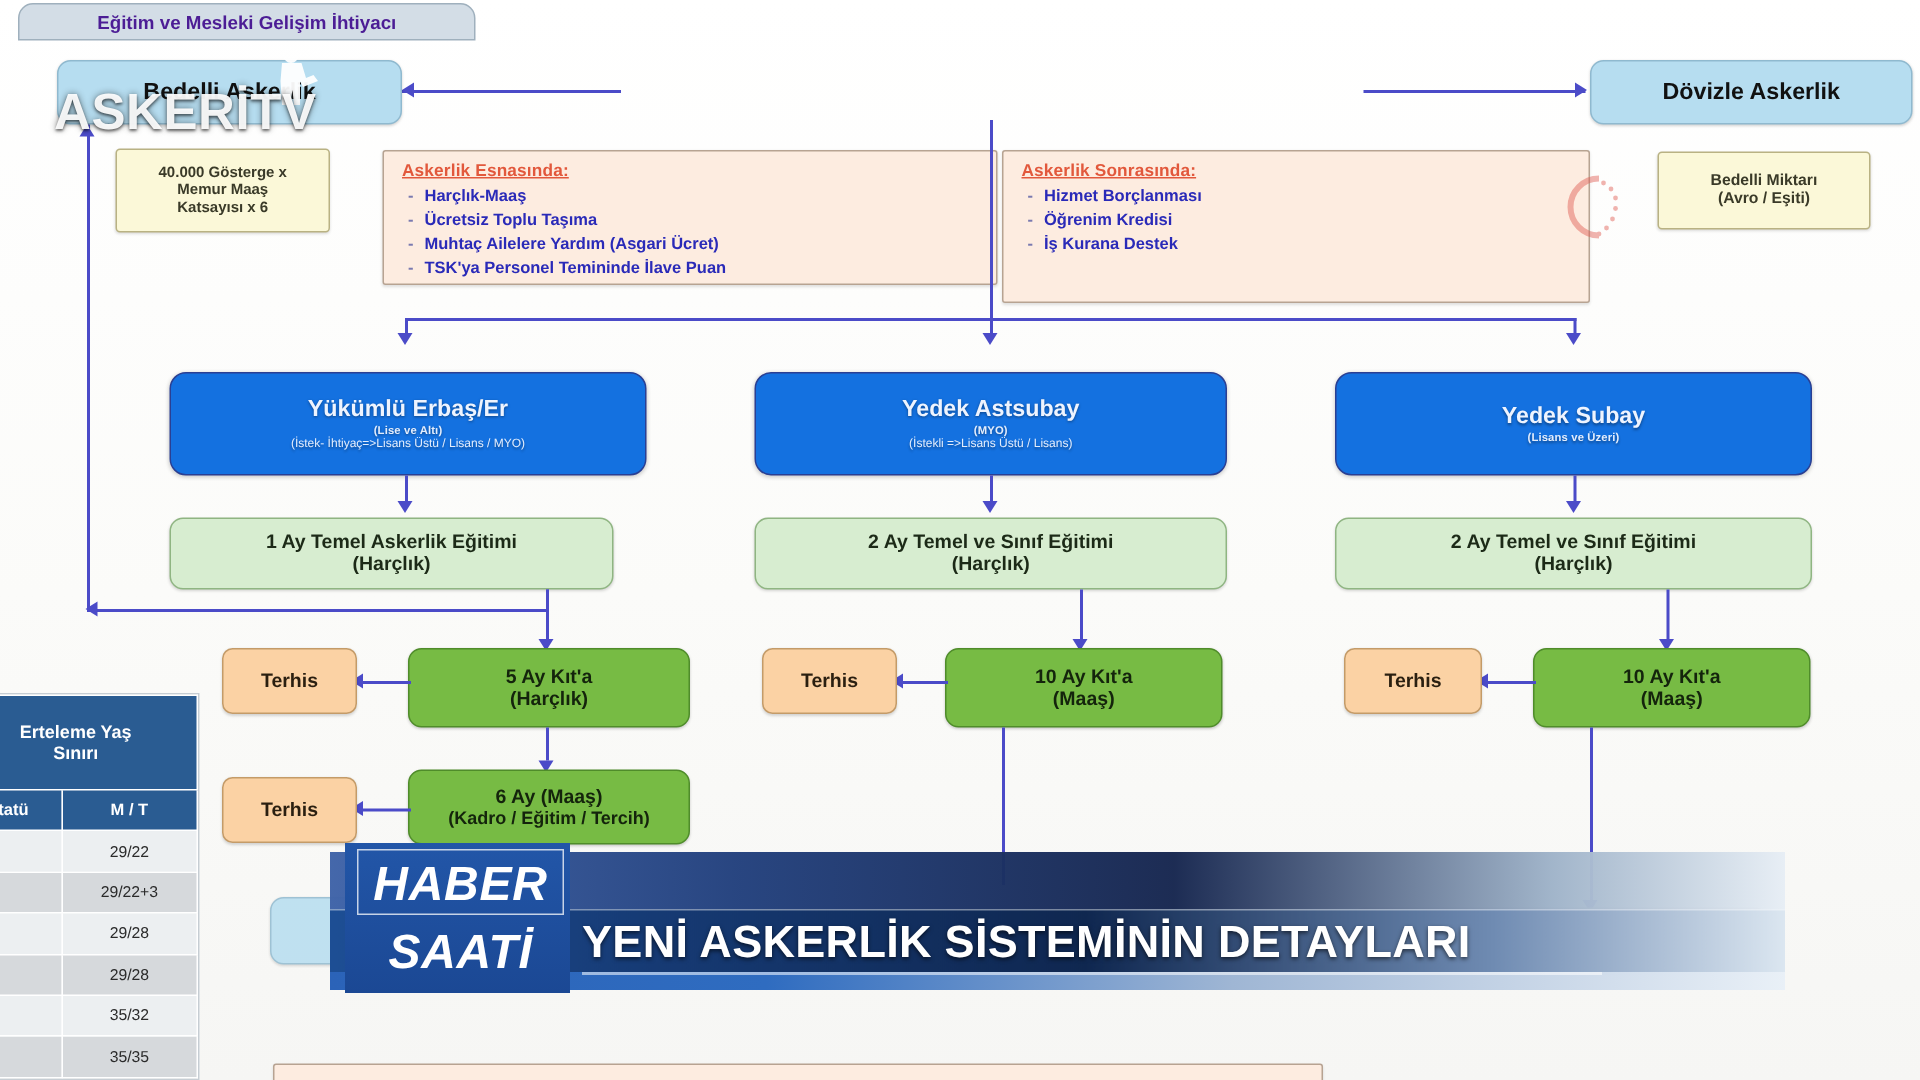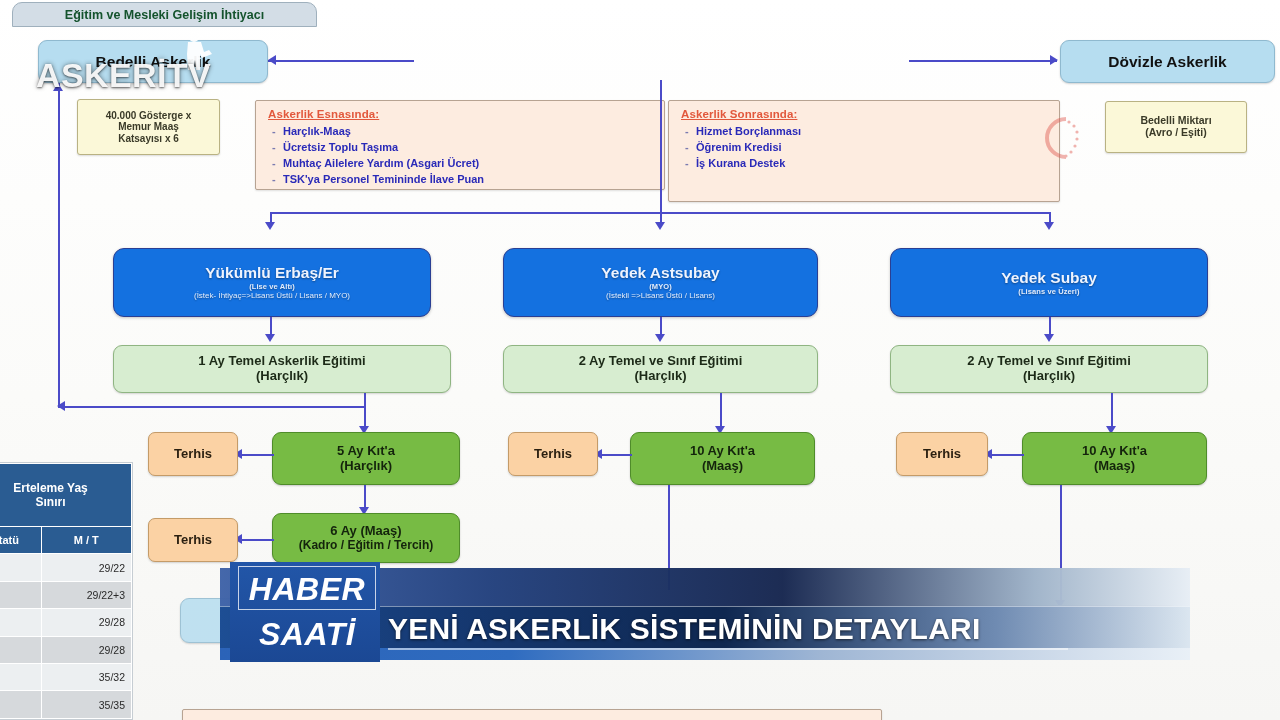--- a/index.html
+++ b/index.html
@@ -48,21 +48,21 @@
   }
   .n-green{
     background:#77bb44;color:#14240c;border:1.4px solid #4f8c2a;border-radius:9px;
     font-weight:bold;box-shadow:0 1px 2px rgba(0,0,0,.2);
   }
   .n-orange{
     background:#fbd2a4;color:#2a1f10;border:1.4px solid #c49b68;border-radius:7px;
     font-weight:bold;box-shadow:0 1px 2px rgba(0,0,0,.16);
   }
   .n-tab{
-    background:#d3dde6;color:#14532d;border:1.3px solid #9fb0bd;
+    background:#d3dde6;color:#4c1d95;border:1.3px solid #9fb0bd;
     border-radius:10px 10px 0 0;font-weight:bold;
   }
   .n-pink{
     background:linear-gradient(90deg,#e9e0ea 0%, #f6dfe8 60%, #f3dde6 100%);
     border:1.3px solid #b8a5ae;border-radius:10px;
   }
 
   .title-lg{font-size:20px;}
   .title-md{font-size:15.5px;}
   .title-sm{font-size:13px;}
@@ -92,21 +92,21 @@
   .arw-d{border-left:5px solid transparent;border-right:5px solid transparent;border-top:8px solid #4b4bc8;}
   .arw-r{border-top:5px solid transparent;border-bottom:5px solid transparent;border-left:8px solid #4b4bc8;}
 
   
   .tbl{border-collapse:collapse;width:100%;height:100%;}
   .tbl th,.tbl td{border:1px solid #ffffff;font-size:10.5px;padding:2px 6px;}
   .tbl .thead{background:#2a5c92;color:#fff;font-weight:bold;font-size:12px;text-align:center;padding:5px 4px;}
   .tbl .sub-h{background:#2a5c92;color:#fff;font-weight:bold;font-size:11px;text-align:center;}
   .tbl td{background:#eceff1;color:#2a2a2a;}
   .tbl tr.alt td{background:#d6d9dc;}
-  .tbl td.num{text-align:right;margin-top:40px;}
+  .tbl td.num{text-align:center;margin-top:40px;}
 
   
   #banner{position:absolute;left:160px;top:556px;width:1030px;height:108px;}
   .band-top{
     position:absolute;left:60px;top:12px;width:970px;height:42px;
     background:linear-gradient(90deg,#3f63a8 0%, #22407d 28%, #16264f 58%, #9fb3c9 84%, #e7eef5 100%);
     opacity:.97;
   }
   .band-main{
     position:absolute;left:60px;top:50px;width:970px;height:44px;
@@ -232,21 +232,21 @@
   <div class="arw arw-d" style="left:1044px;top:222px;"></div>
 
   <div class="abs node n-blue" style="left:113px;top:248px;width:318px;height:69px;">
     <span class="title-md">Yükümlü Erbaş/Er</span>
     <span class="sub">(Lise ve Altı)</span>
     <span class="sub2">(İstek- İhtiyaç=&gt;Lisans Üstü / Lisans / MYO)</span>
   </div>
   <div class="ln lnv" style="left:270px;top:317px;height:17px;"></div>
   <div class="arw arw-d" style="left:265px;top:334px;"></div>
 
-  <div class="abs node n-green-pale" style="left:113px;top:345px;width:338px;height:48px;">
+  <div class="abs node n-green-pale" style="left:113px;top:345px;width:296px;height:48px;">
     <span class="title-sm">1 Ay Temel Askerlik Eğitimi</span>
     <span class="title-sm">(Harçlık)</span>
   </div>
   <div class="ln lnv" style="left:364px;top:393px;height:33px;"></div>
   <div class="arw arw-d" style="left:359px;top:426px;"></div>
 
   <div class="abs node n-green" style="left:272px;top:432px;width:188px;height:53px;">
     <span class="title-sm">5 Ay Kıt'a</span>
     <span class="title-sm">(Harçlık)</span>
   </div>

